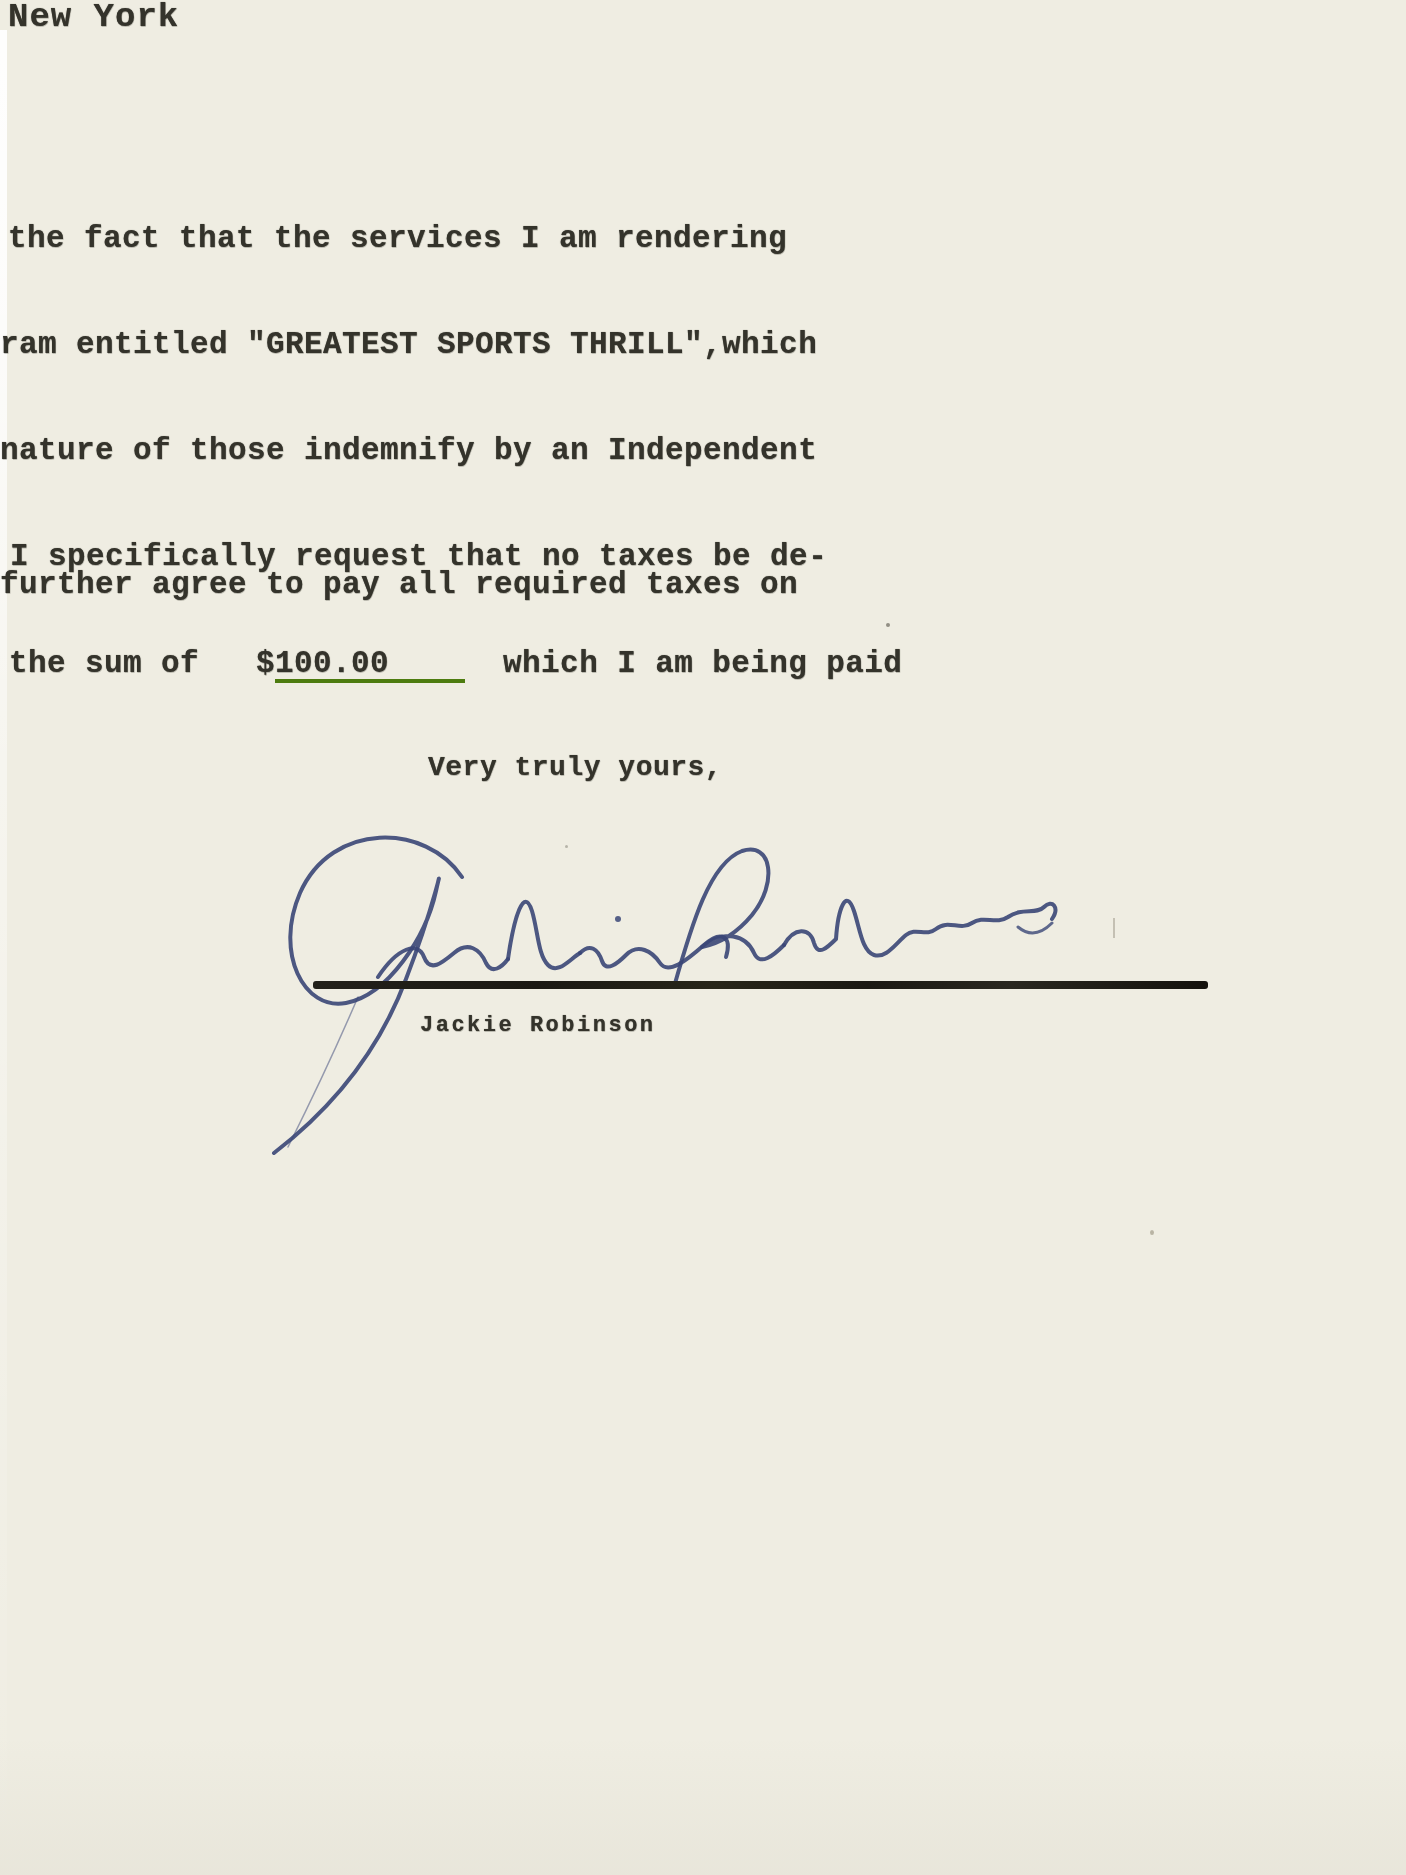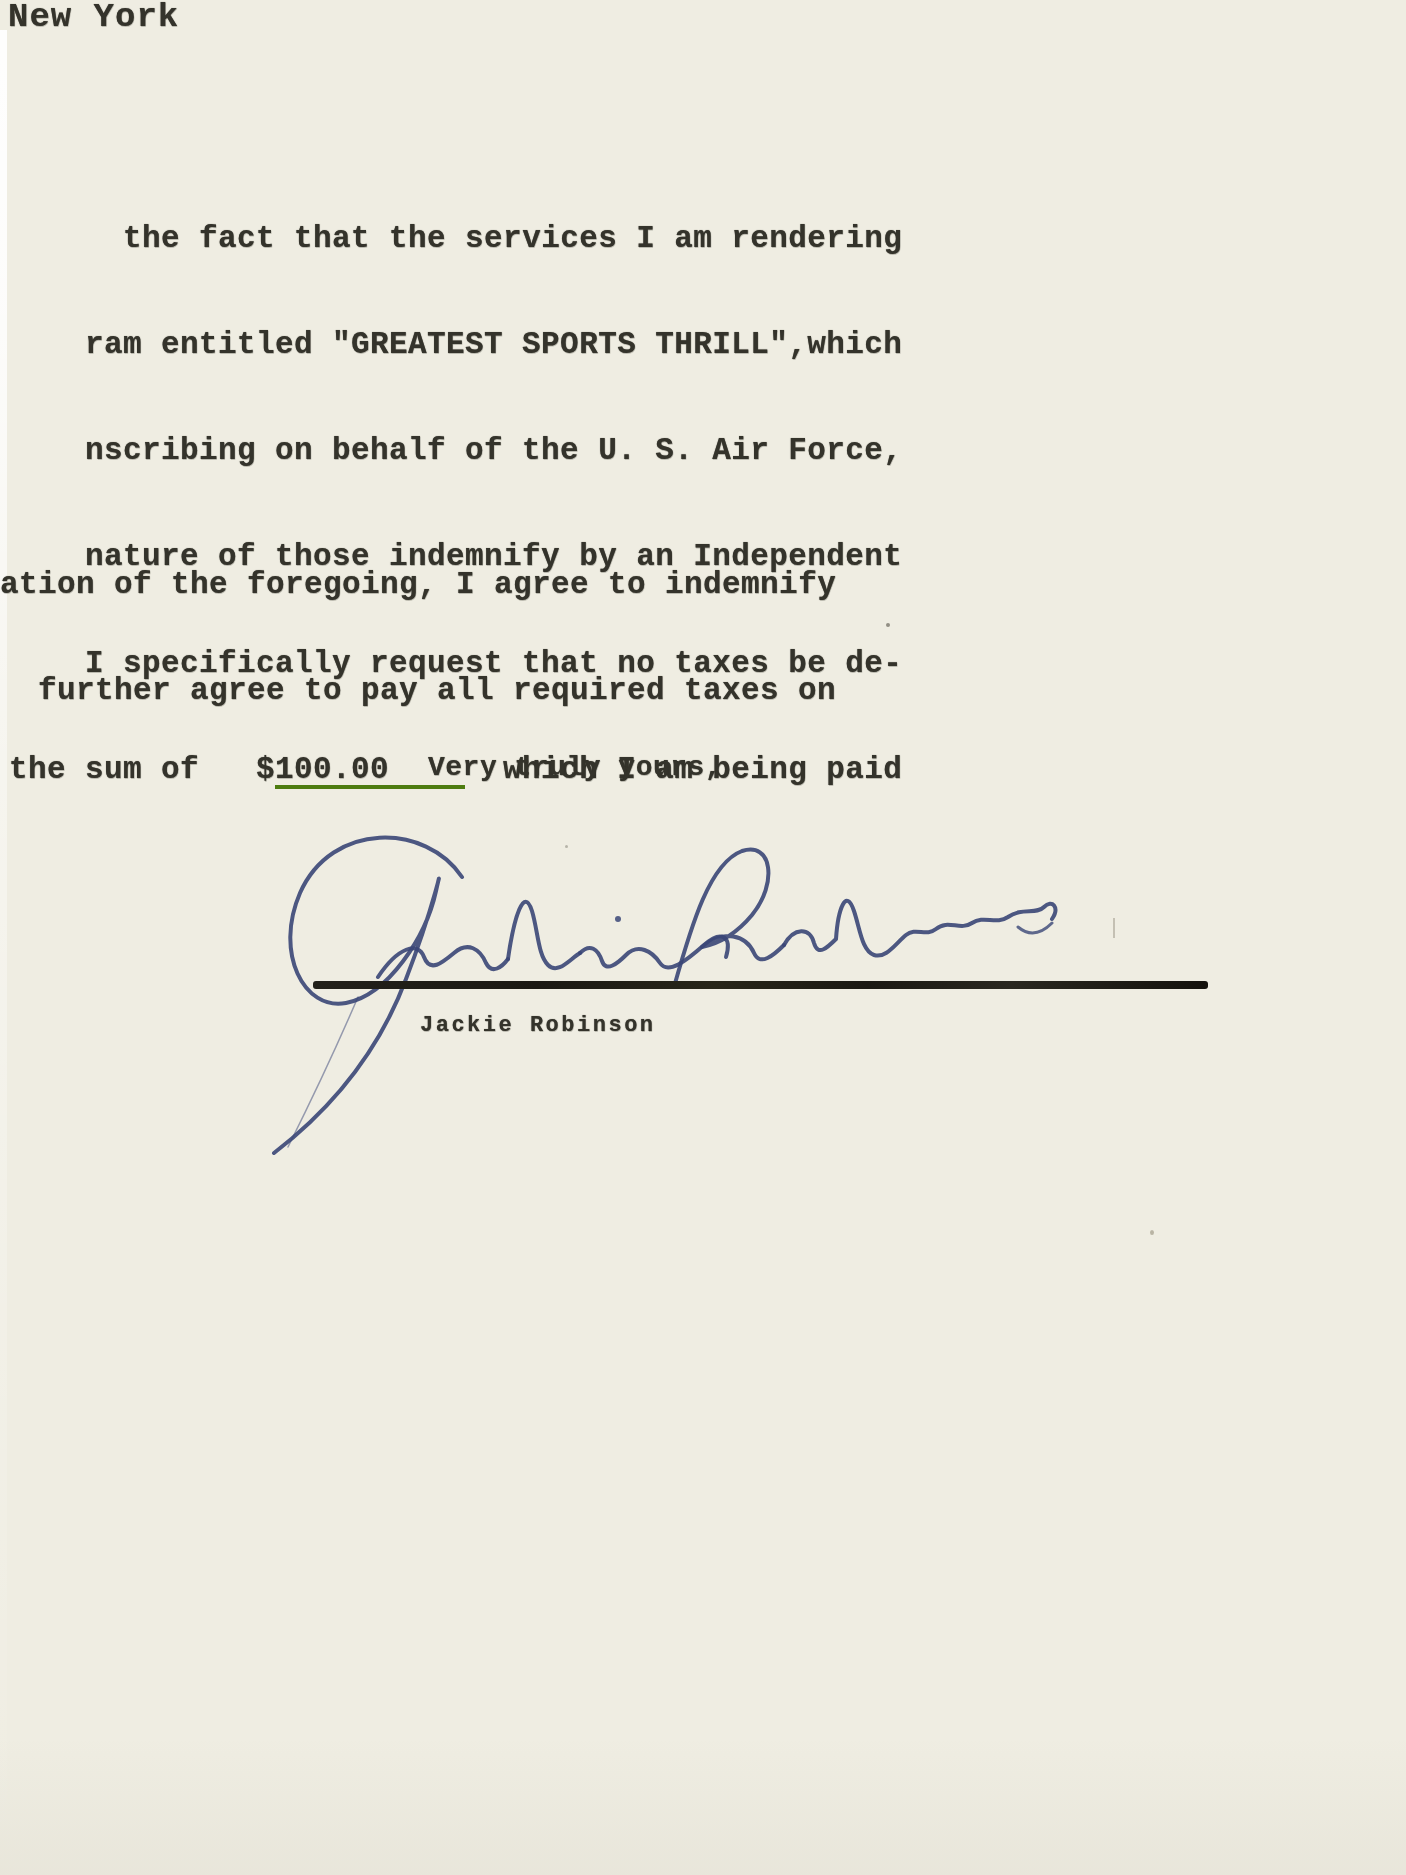--- a/index.html
+++ b/index.html
@@ -26,21 +26,21 @@
     background:linear-gradient(to bottom, rgba(110,100,80,0) 0%, rgba(110,100,80,.05) 100%);
   }
   .typed{
     position:absolute;color:#34332b;font-weight:700;white-space:pre;
     text-shadow:0 0 1px rgba(52,50,42,.65), .5px .5px 0 rgba(52,50,42,.22);
   }
   .loc{left:8px;top:-2px;font-size:34px;letter-spacing:1px;}
   .para{font-size:31px;line-height:35.4px;letter-spacing:.4px;}
   .p1{left:0;top:150px;}
   .p2{left:0;top:496px;}
-  .para .ln{position:relative;text-align:right;}
+  .para .ln{position:relative;}
   .ind8{padding-left:8px;} .ind10{padding-left:10px;} .ind9{padding-left:9px;} .ind32{}
   .amount-underlined{
     display:inline-block;border-bottom:4px solid #4d7c0f;padding-bottom:2px;line-height:26px;
   }
   .closing{left:398px;top:752px;font-size:28px;letter-spacing:.5px;margin-left:30px;}
   .sig-line{
     position:absolute;left:313px;top:981px;width:895px;height:8px;border-radius:3px;
     background:linear-gradient(90deg,#23211a 0%,#1b1913 25%,#282619 45%,#1b1913 62%,#2a2820 78%,#14120d 100%);
   }
   .typed-name{left:420px;top:1013px;font-size:22px;letter-spacing:2.5px;}
@@ -58,28 +58,26 @@
 
 <div class="paper"></div>
 <div class="edge-left"></div>
 <div class="edge-bottom"></div>
 
 <div class="typed loc">New York</div>
 
 <div class="typed para p1">
   <div class="ln ind8">the fact that the services I am rendering</div>
   <div class="ln">ram entitled "GREATEST SPORTS THRILL",which</div>
-  <div class="ln">nscribing on behalf of the U. S. Air Force,</div>
   <div class="ln">nature of those indemnify by an Independent</div>
   <div class="ln ind10">I specifically request that no taxes be de-</div>
   <div class="ln ind9"><span>the sum of   </span><span>$</span><span class="amount-underlined"><span>100.00</span><span>    </span></span><span>  which I am being paid</span></div>
 </div>
 
 <div class="typed para p2">
-  <div class="ln">ation of the foregoing, I agree to indemnify</div>
   <div class="ln ind32">further agree to pay all required taxes on</div>
 </div>
 
 <div class="typed closing">Very truly yours,</div>
 
 <svg class="sig-svg" width="850" height="345" viewBox="0 0 850 345" aria-label="handwritten signature">
 
   <path d="M 232 62 C 196 8, 102 6, 70 78 C 44 138, 74 196, 116 188 C 158 180, 196 122, 206 76 C 214 40, 206 86, 176 164 C 146 244, 96 298, 44 338"></path>
   <path d="M 128 182 C 104 238, 76 296, 58 332" style="stroke-width:1.5;opacity:.5"></path>
 

